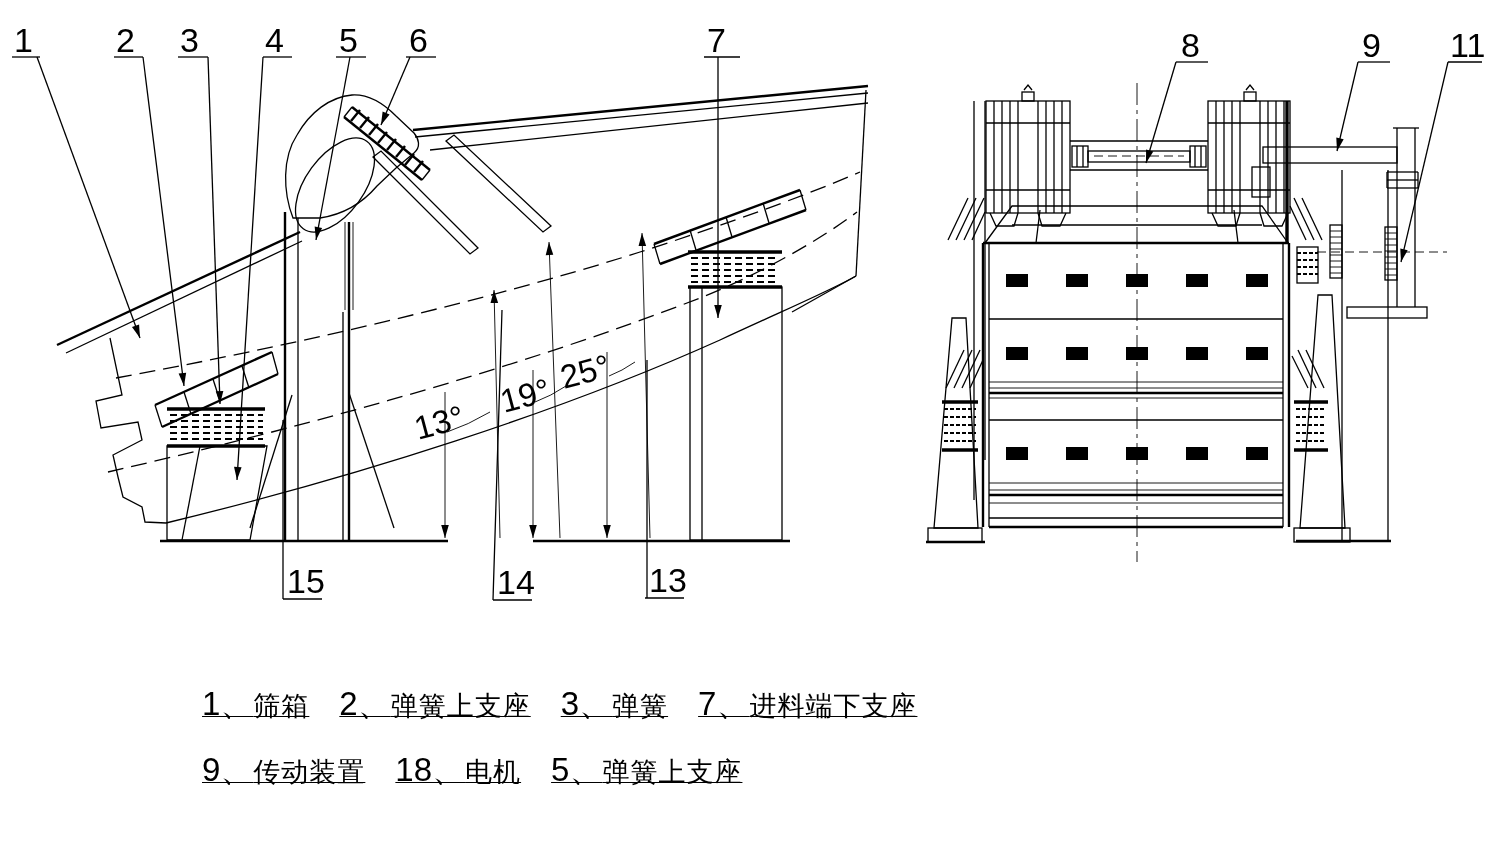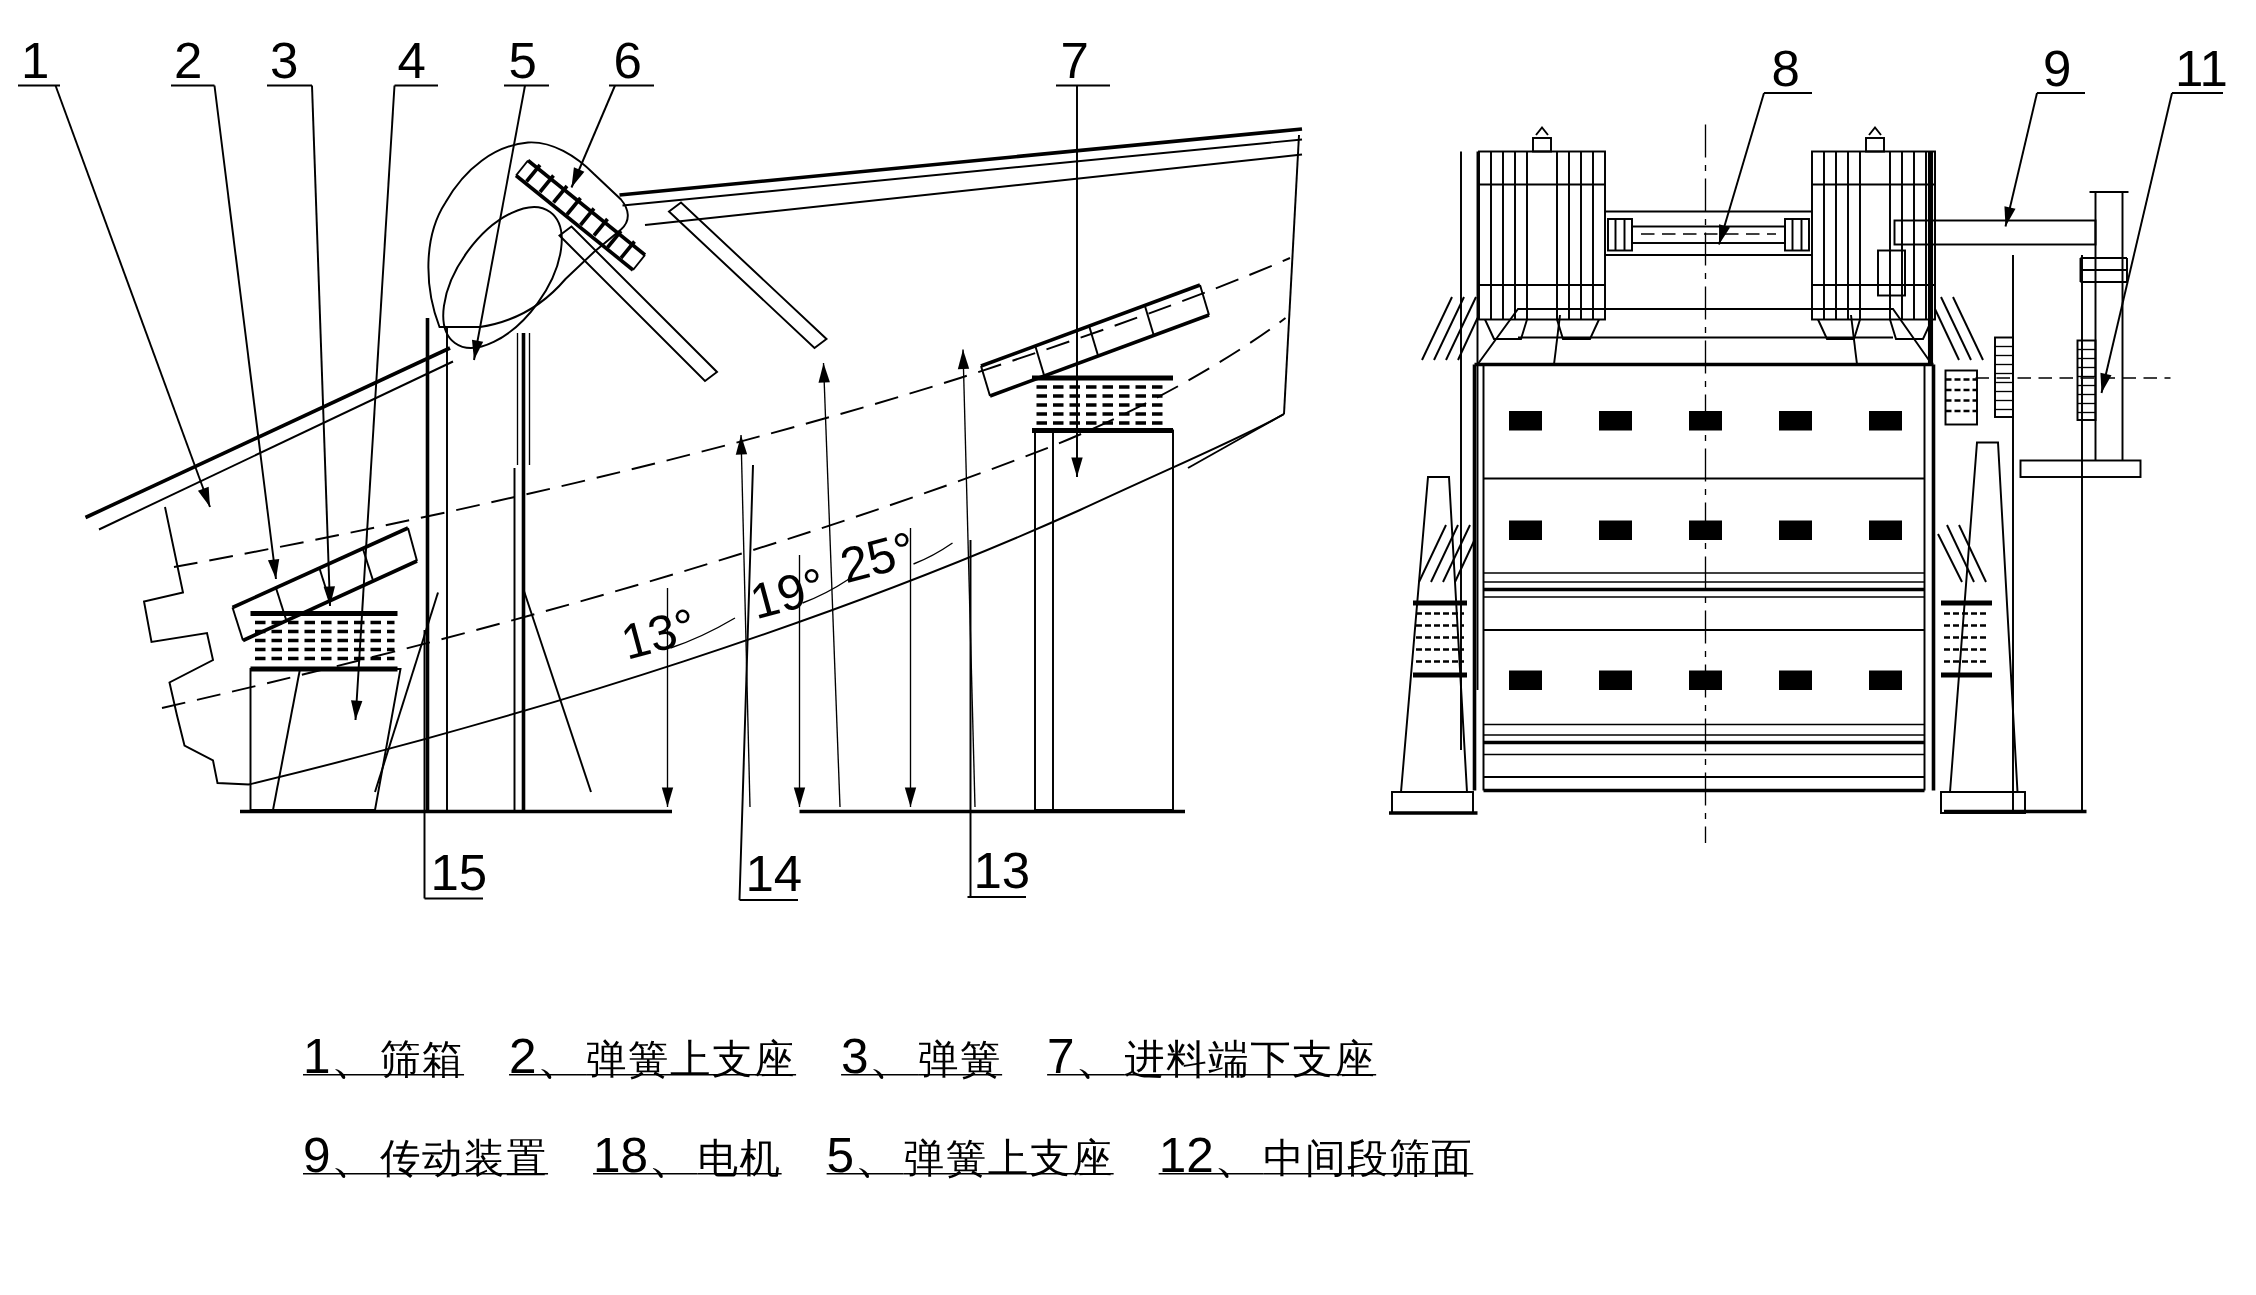--- a/index.html
+++ b/index.html
@@ -436,15 +436,14 @@
   <span class="legend-item"><span class="legend-num">1、</span><span class="legend-label">筛箱</span></span>
   <span class="legend-item"><span class="legend-num">2、</span><span class="legend-label">弹簧上支座</span></span>
   <span class="legend-item"><span class="legend-num">3、</span><span class="legend-label">弹簧</span></span>
   <span class="legend-item"><span class="legend-num">7、</span><span class="legend-label">进料端下支座</span></span>
 
 </div>
 <div class="legend-line l2">
   <span class="legend-item"><span class="legend-num">9、</span><span class="legend-label">传动装置</span></span>
   <span class="legend-item"><span class="legend-num">18、</span><span class="legend-label">电机</span></span>
   <span class="legend-item"><span class="legend-num">5、</span><span class="legend-label">弹簧上支座</span></span>
-  <span class="legend-item"><span class="legend-num">12、</span><span class="legend-label">中间段筛面</span></span>
 </div>
 </div>
 
 </body></html>

